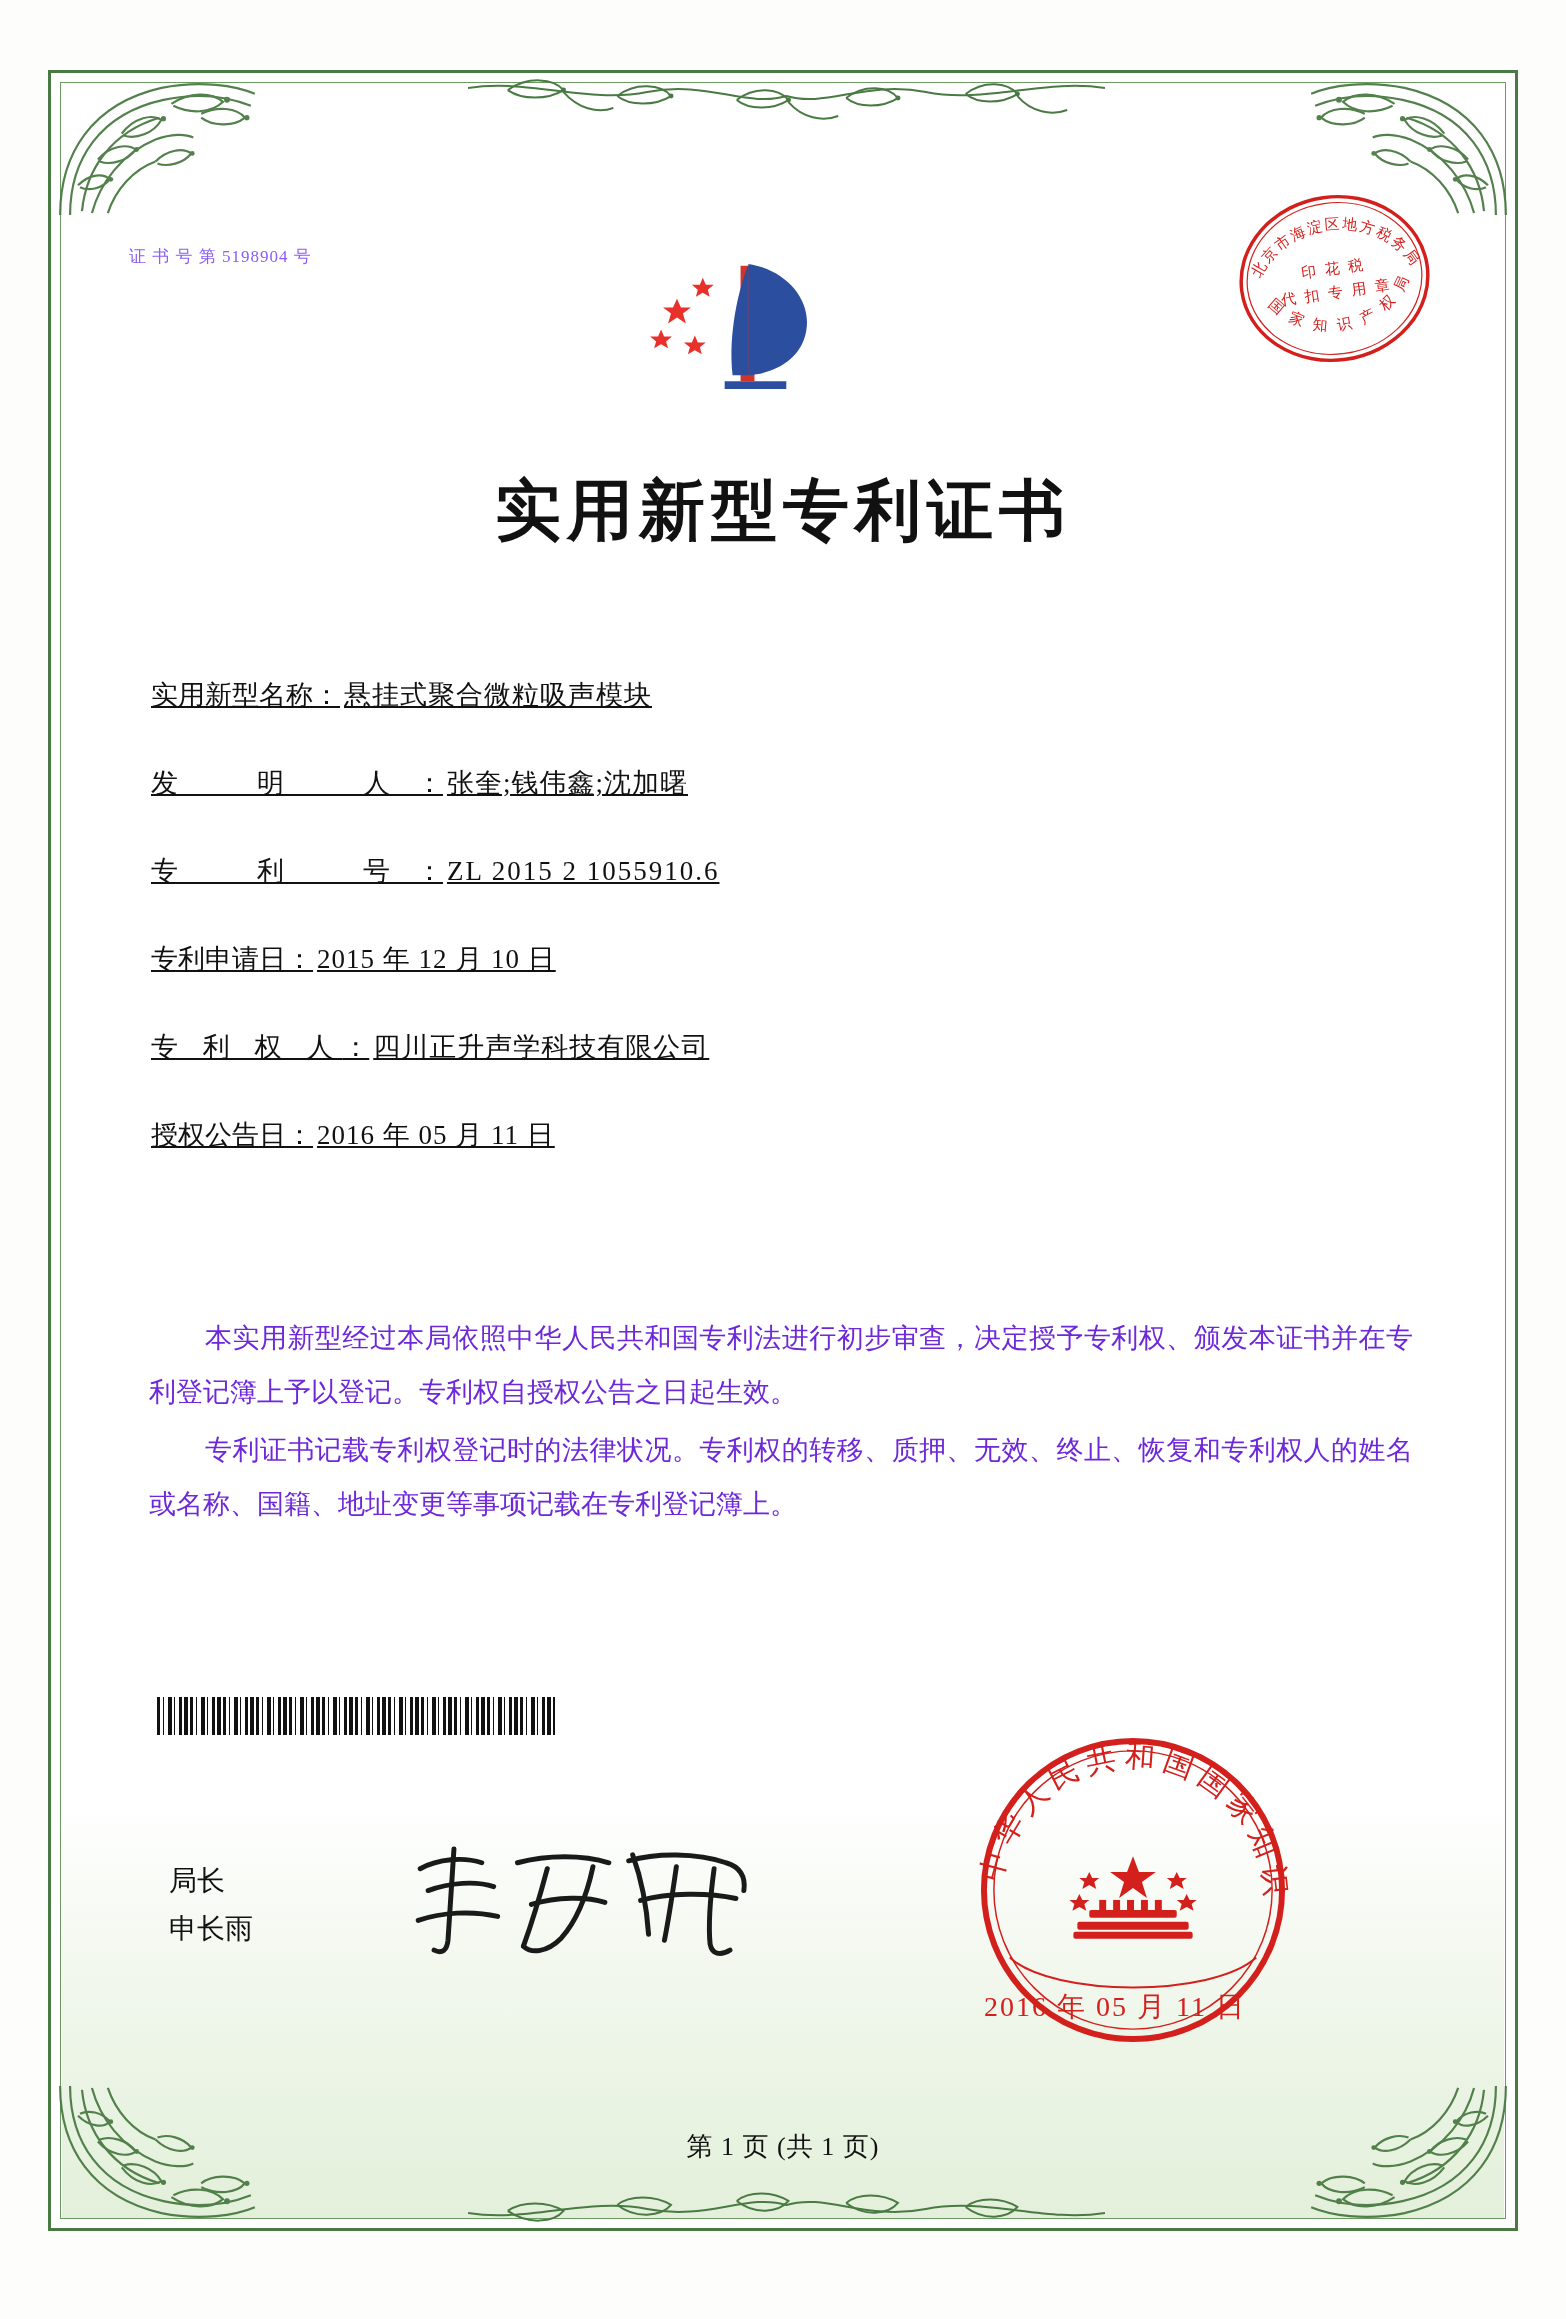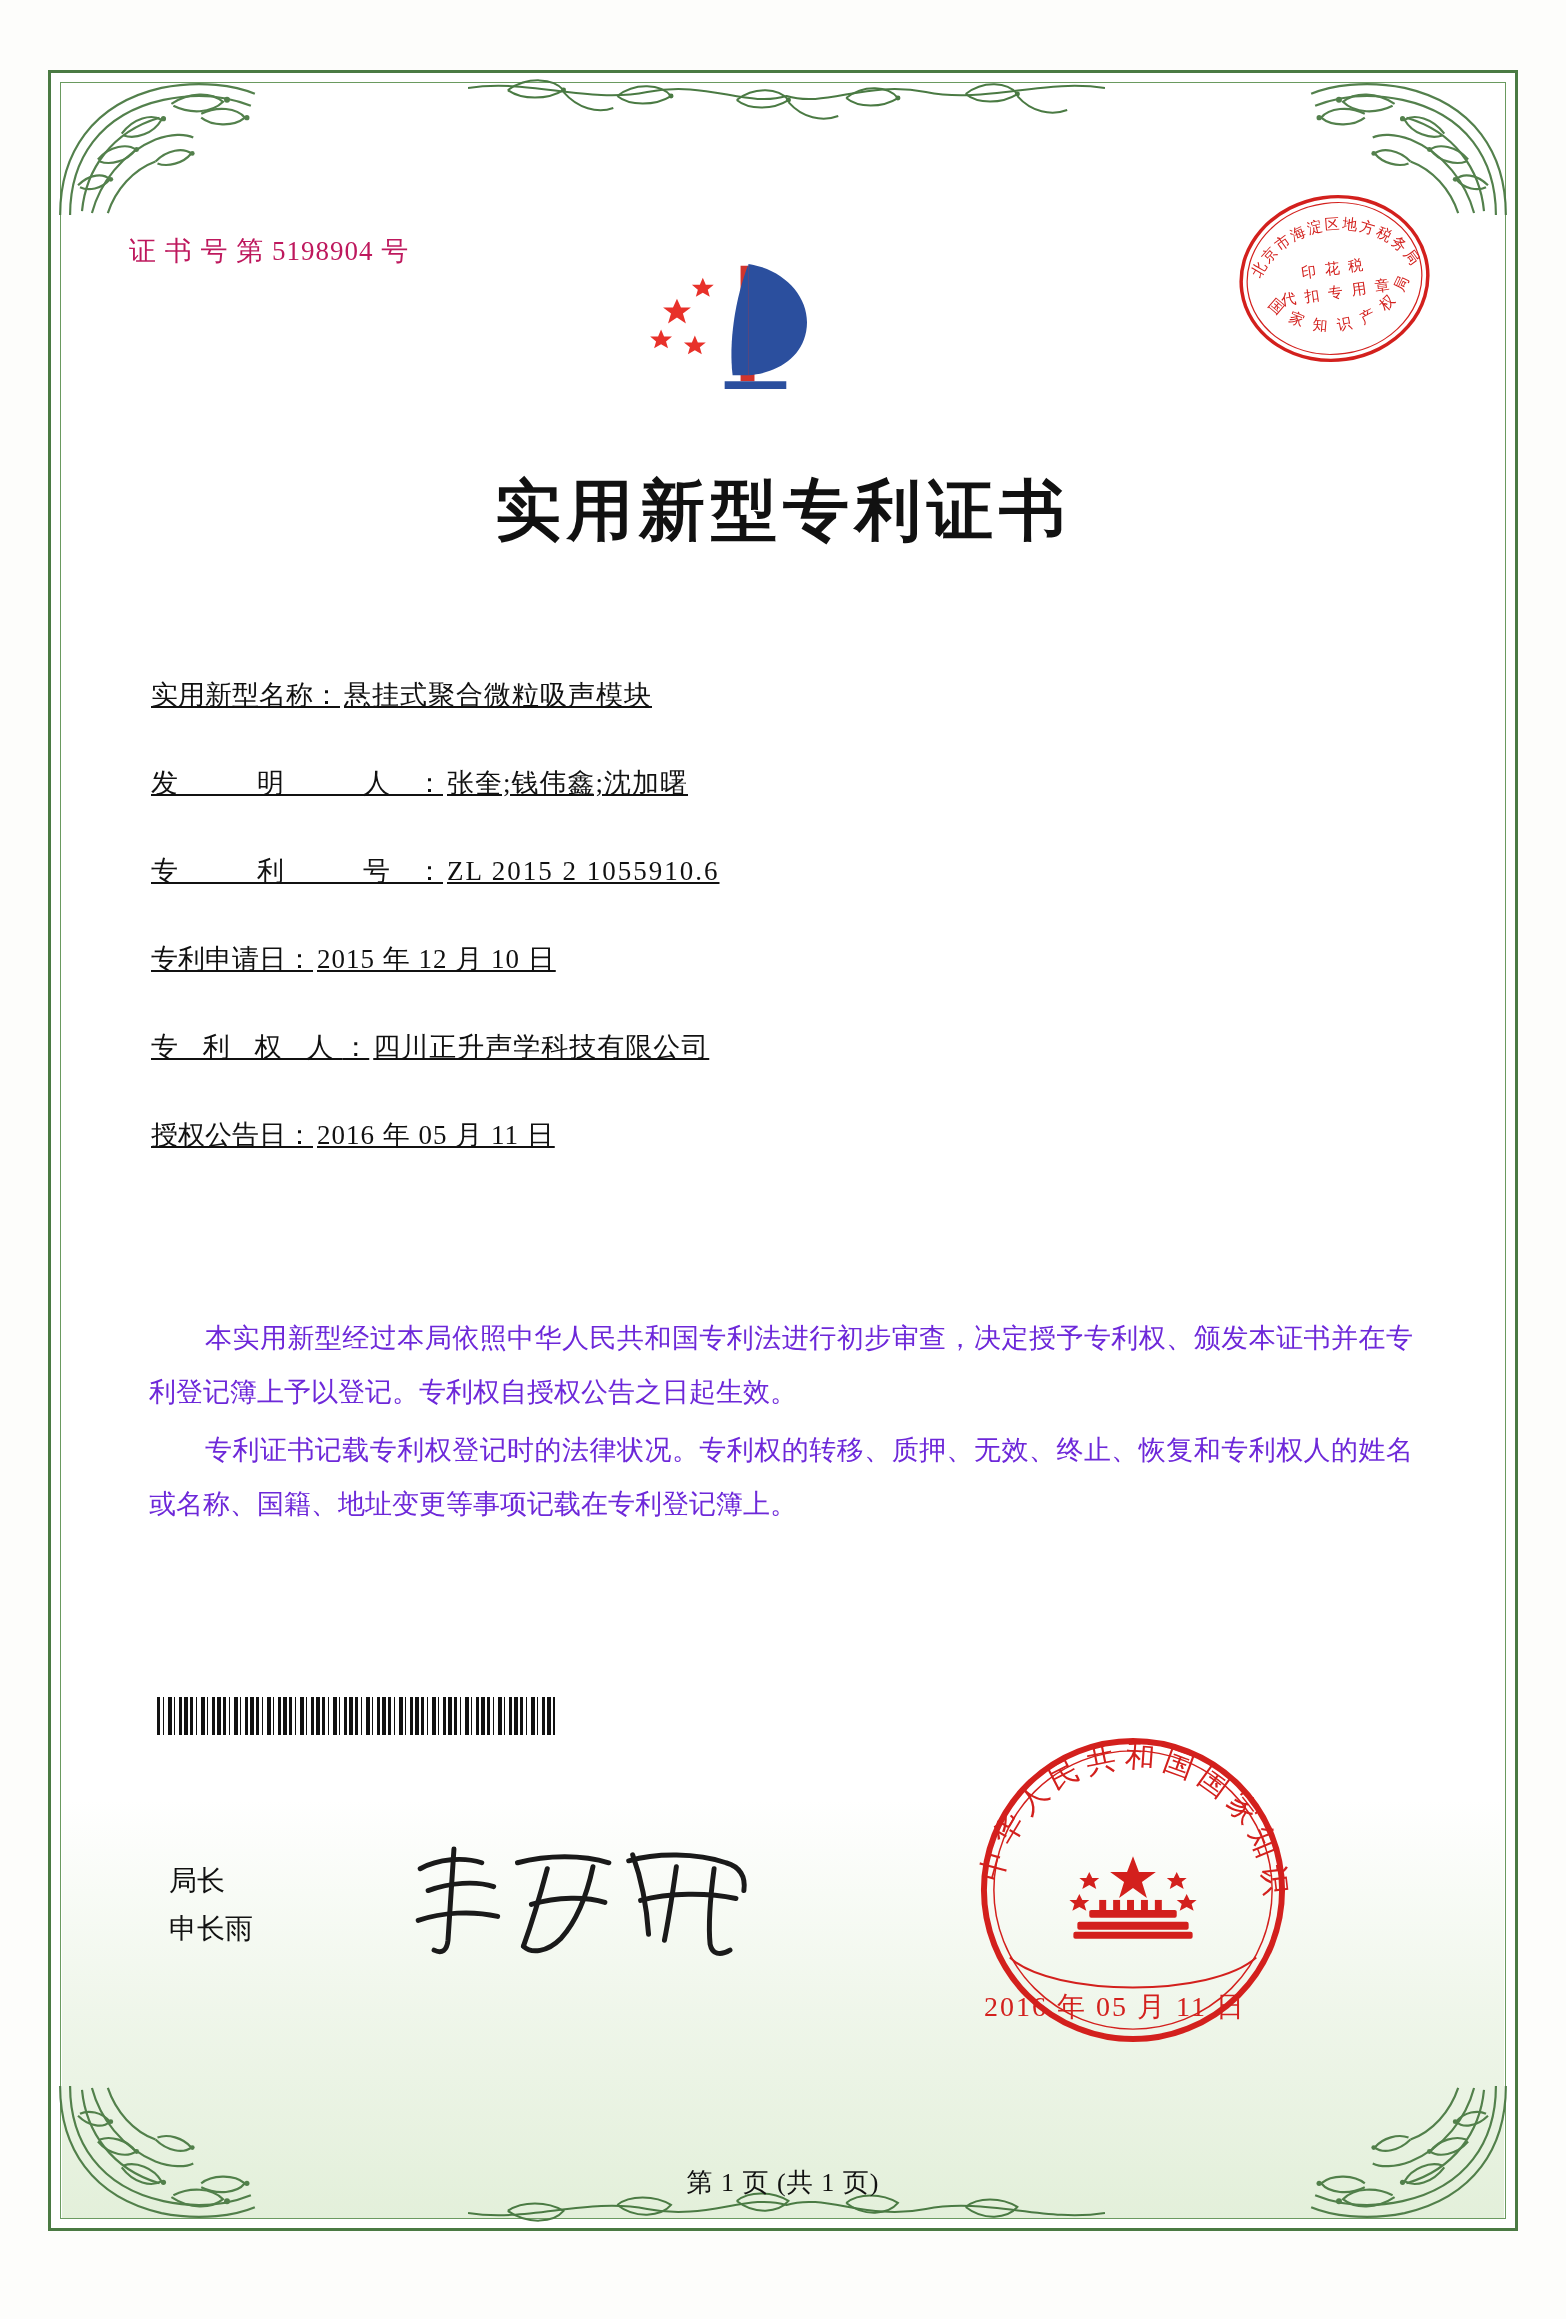--- a/index.html
+++ b/index.html
@@ -83,24 +83,24 @@
     width: 637px;
     height: 70px;
     transform: scaleY(-1);
   }
   .bottom-vine svg { width: 100%; height: 100%; display: block; }
 
   
   .cert-no {
     position: absolute;
     left: 129px;
-    top: 233px;
-    font-size: 27px;
+    top: 245px;
+    font-size: 17px;
     letter-spacing: 1px;
-    color: #be185d;
+    color: #8b5cf6;
     white-space: nowrap;
   }
 
   
   .logo {
     position: absolute;
     left: 637px;
     top: 244px;
     width: 229px;
     height: 159px;
@@ -236,21 +236,20 @@
   
   .page-footer {
     position: absolute;
     left: 0;
     right: 0;
     top: 2129px;
     text-align: center;
     font-size: 26px;
     color: #111;
     letter-spacing: 1px;
-    margin-top: 36px;
   }
 </style>
 </head>
 <body>
 
 <div class="page">
 
   <div class="border-outer"></div>
   <div class="border-inner"></div>
   <div class="bottom-wash"></div>

